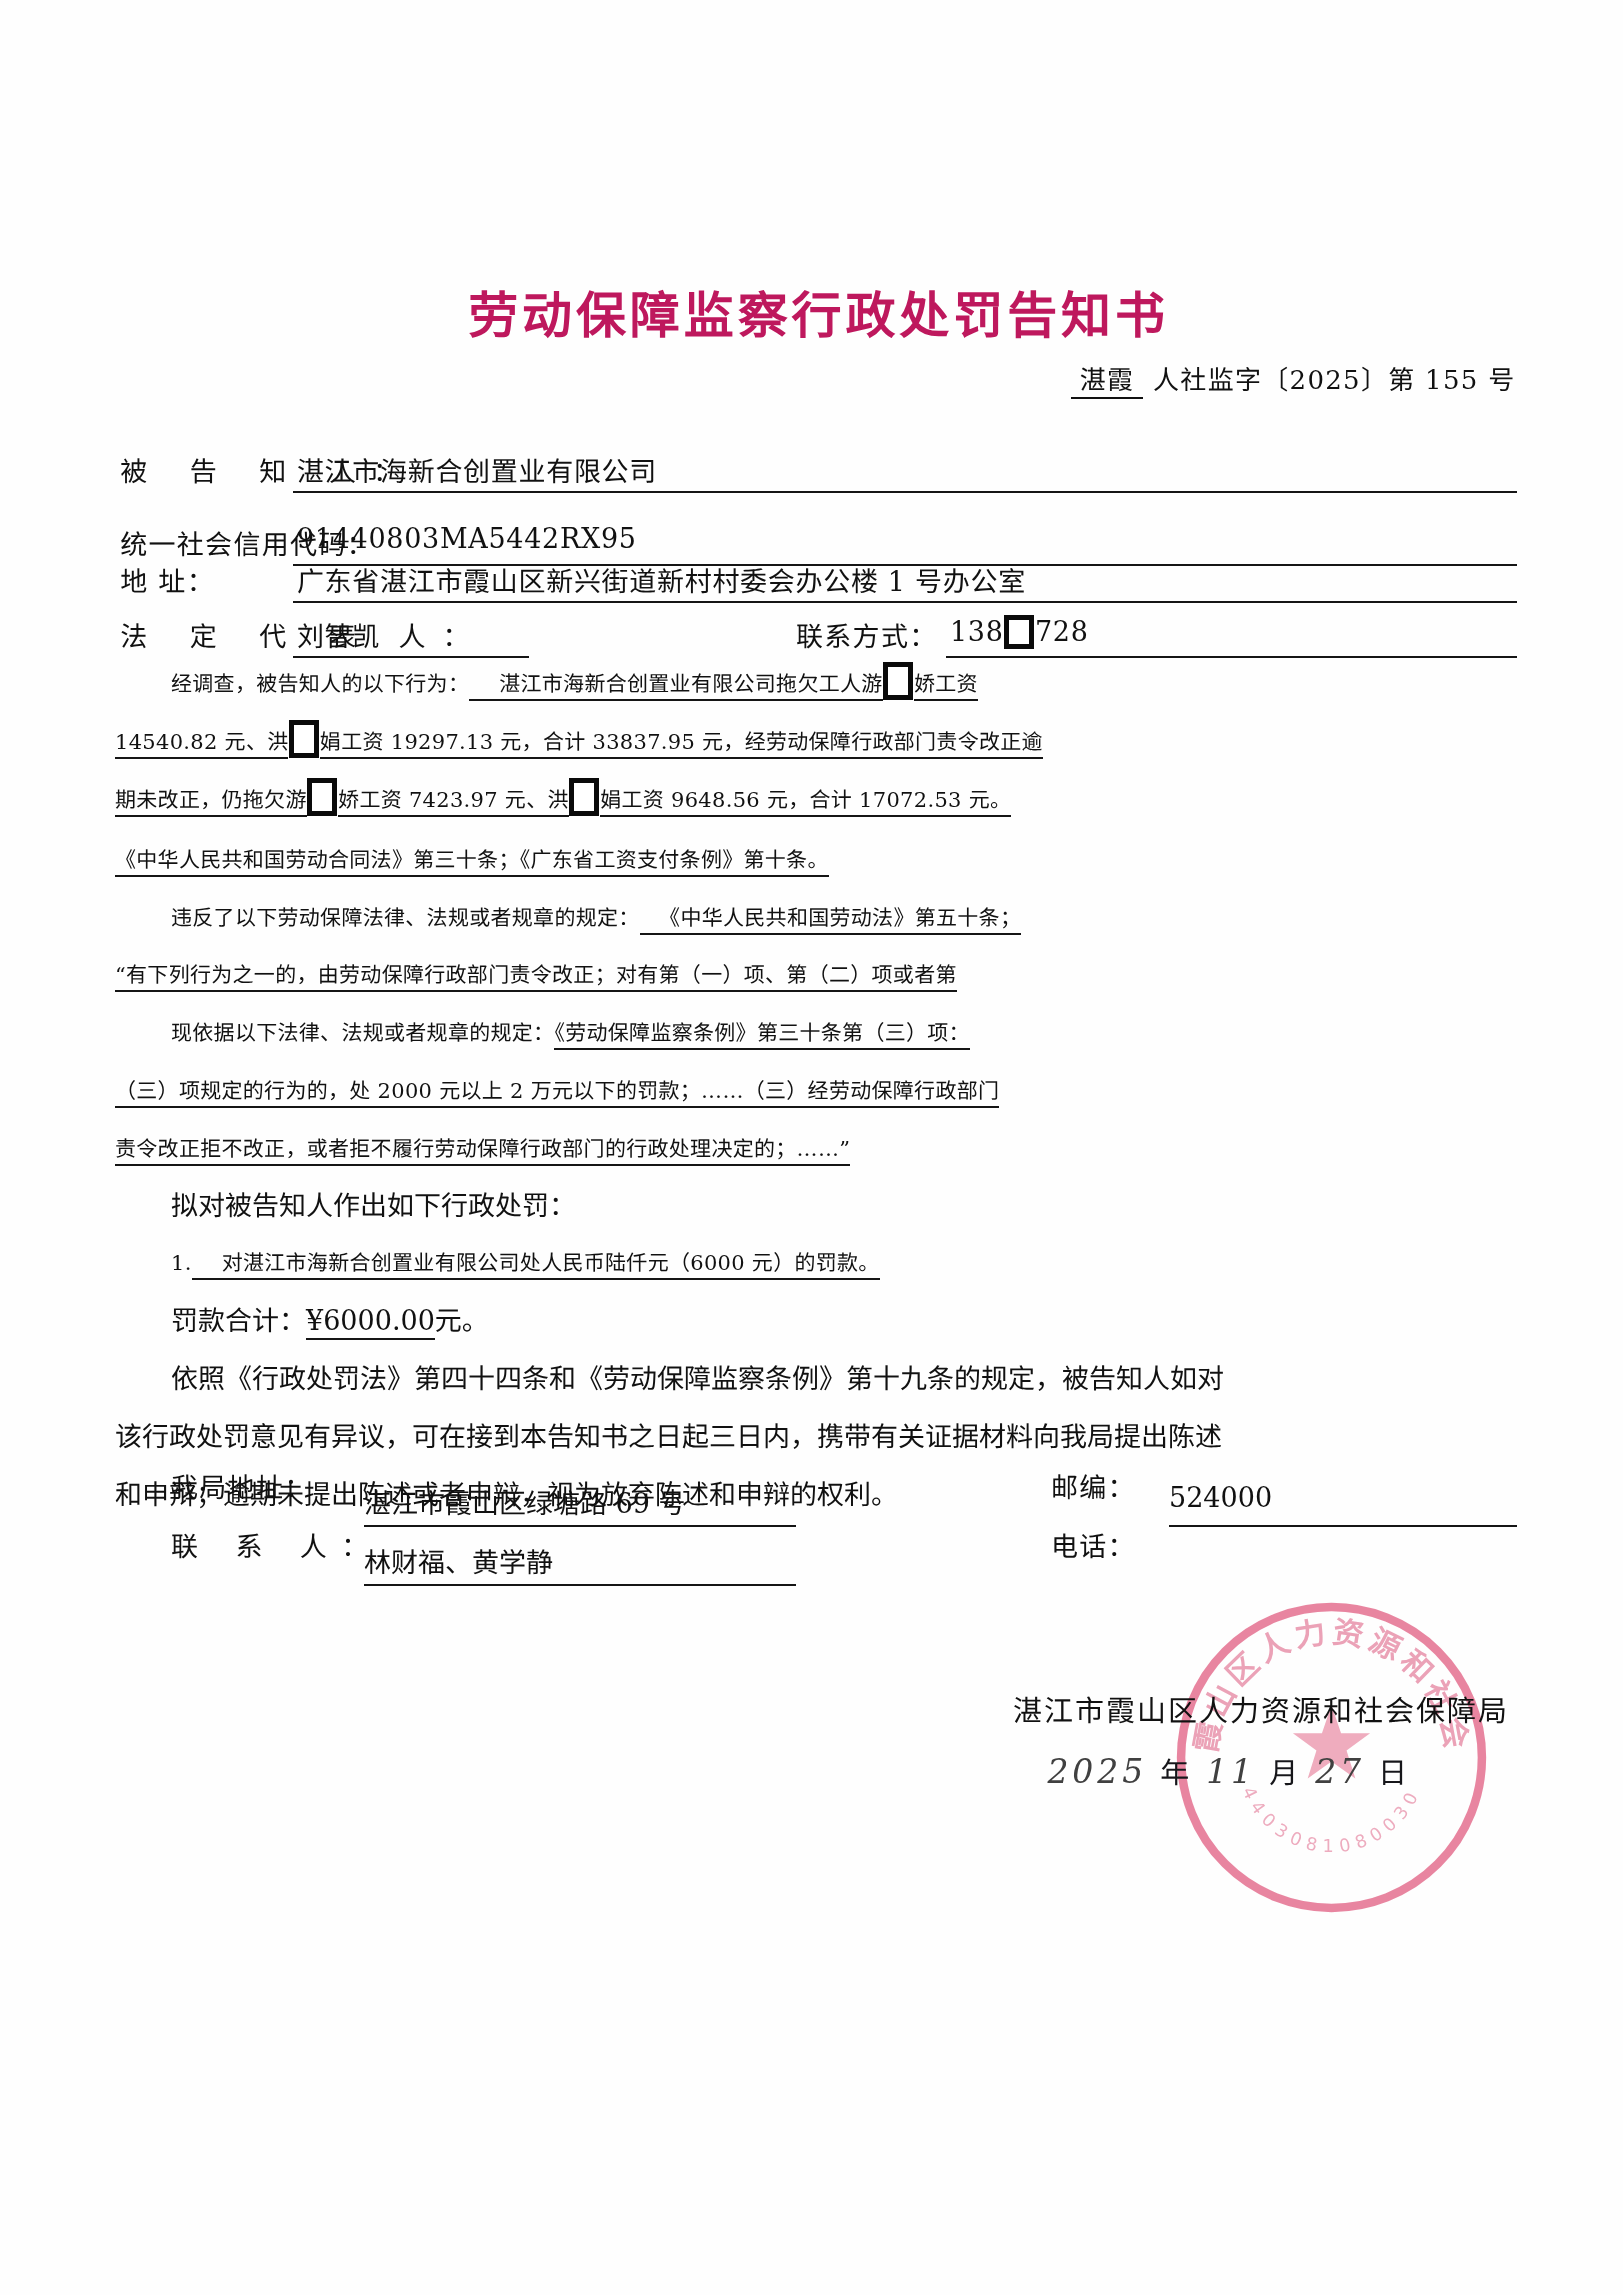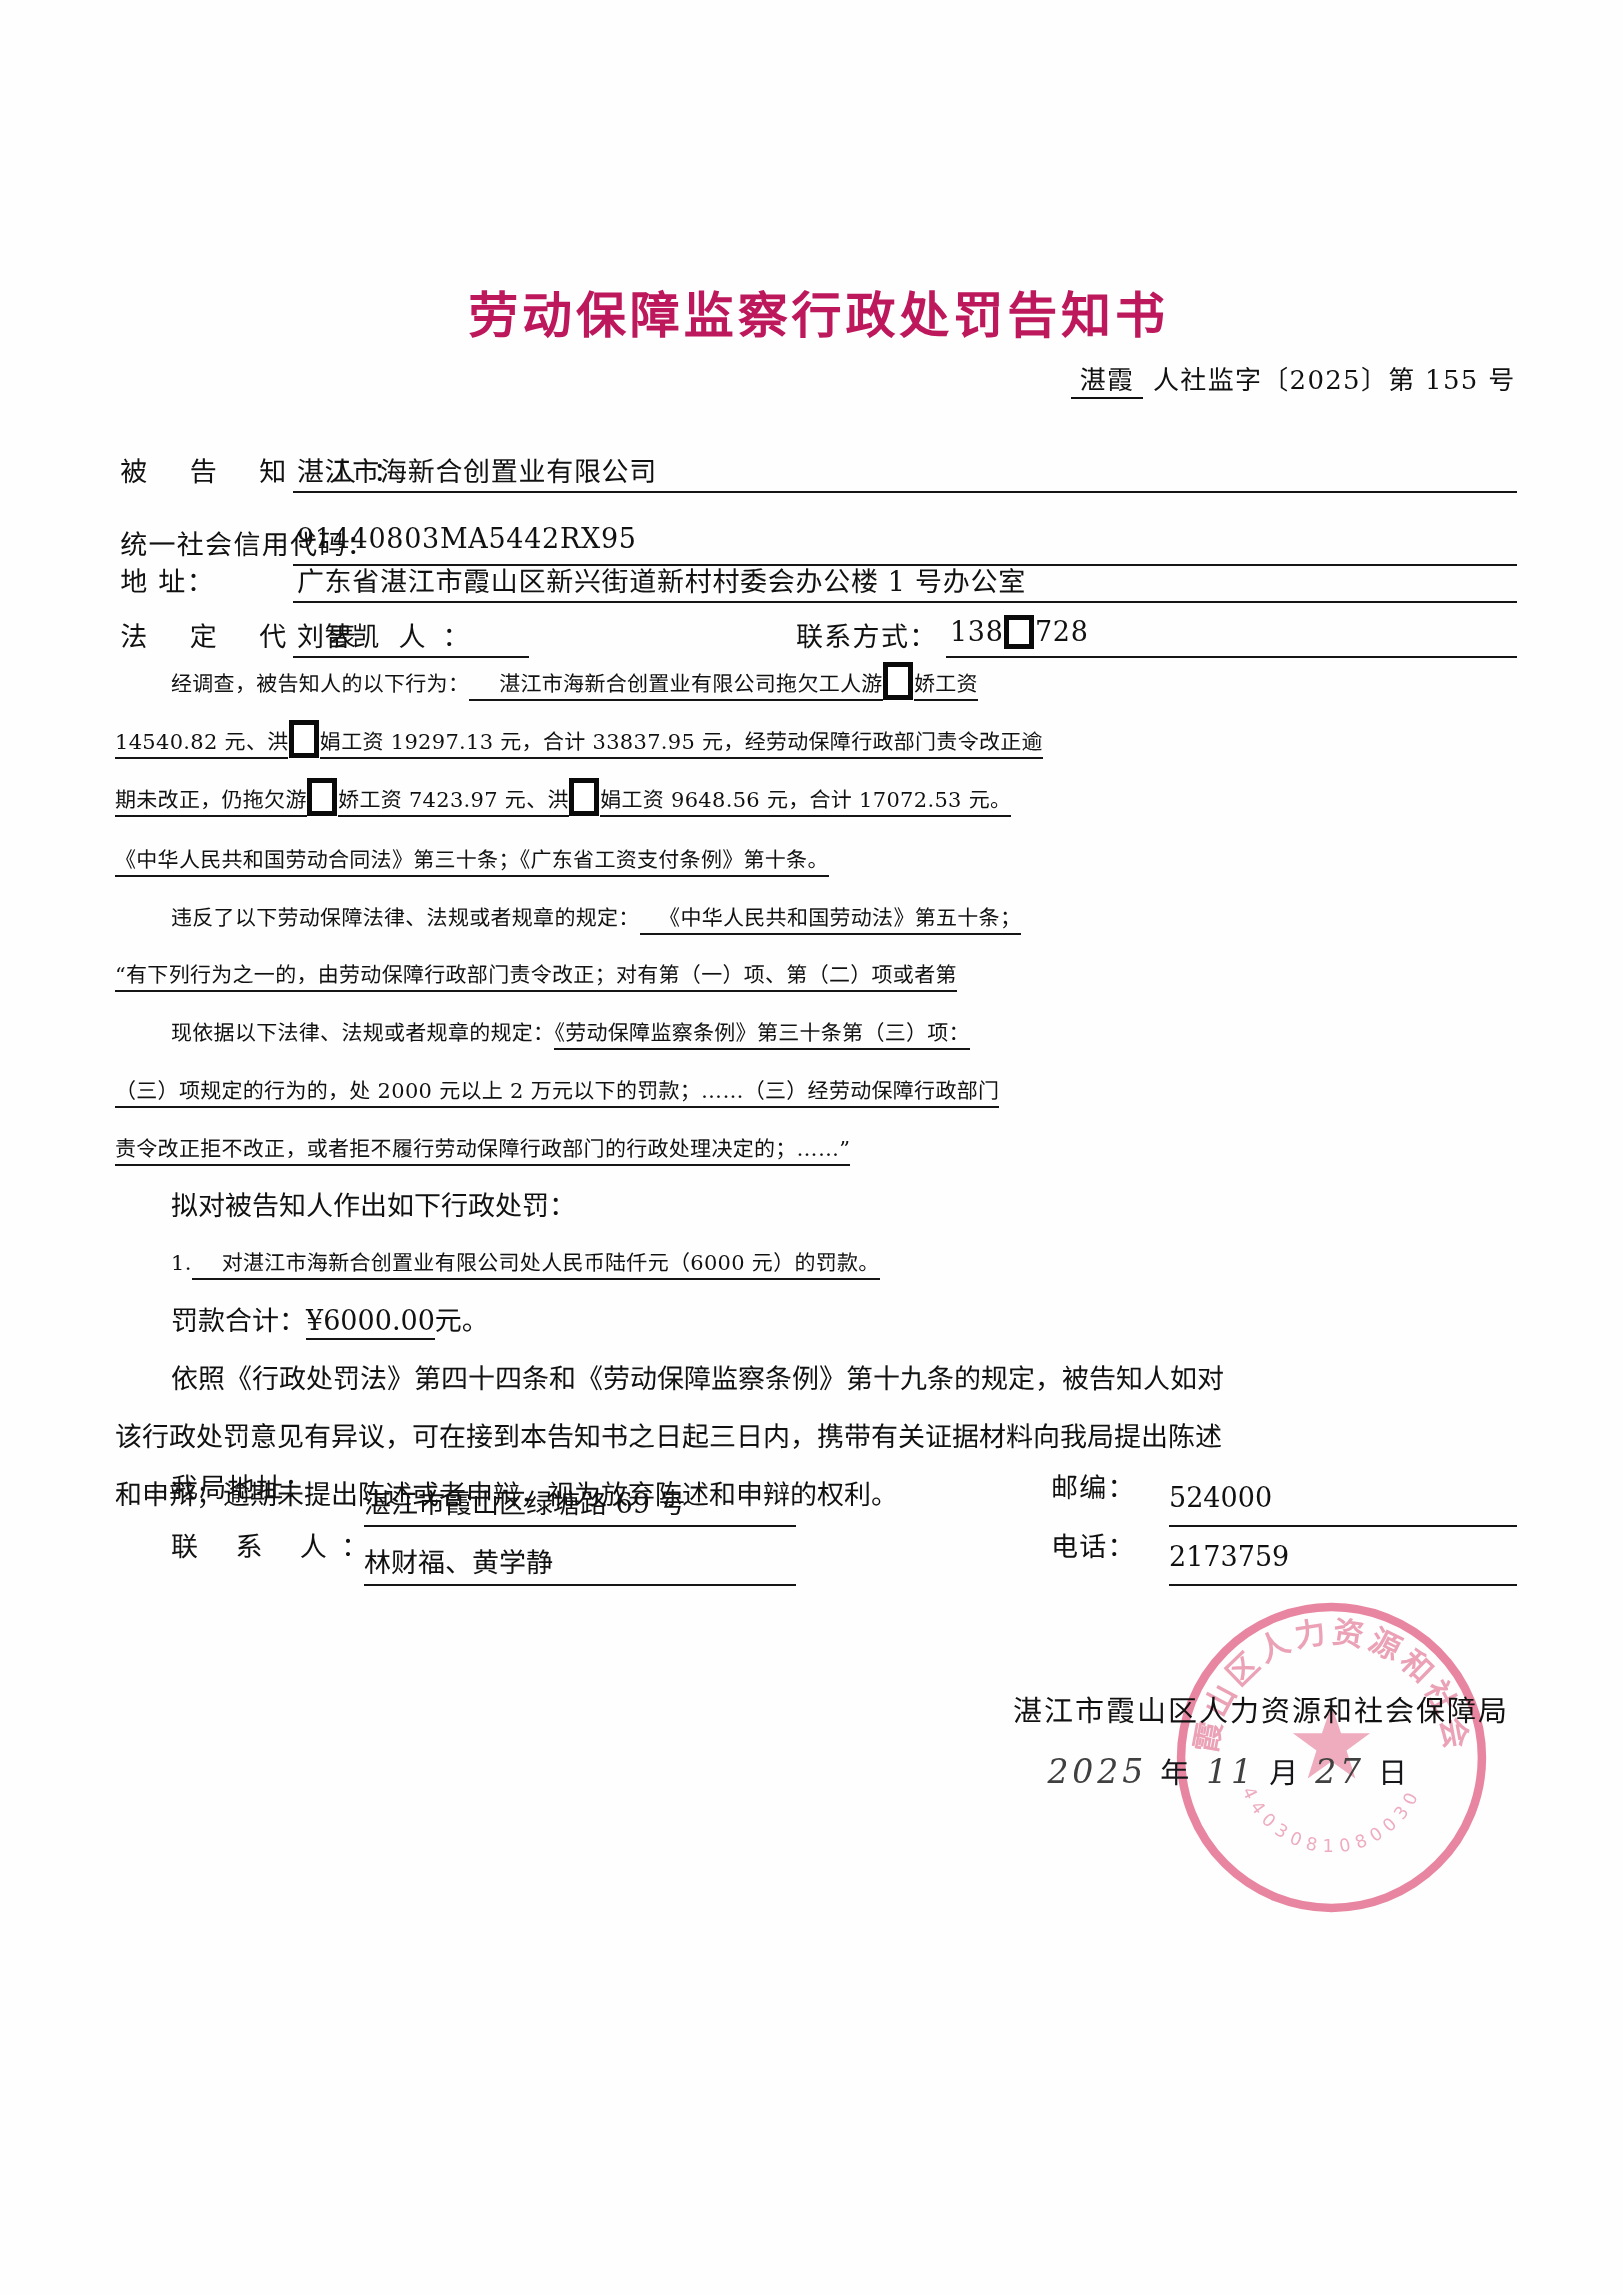--- a/index.html
+++ b/index.html
@@ -290,21 +290,20 @@
     <span class="c-label" style="left:56px;">我局地址：</span>
     <span class="c-value" style="left:249px; width:432px;">湛江市霞山区绿塘路 69 号</span>
     <span class="c-label" style="left:936px;">邮编：</span>
     <span class="c-value" style="left:1054px; width:348px;">524000</span>
   </div>
 
   <div class="contact-row" style="top:1525px;">
     <span class="c-label wide" style="left:56px;">联 系 人：</span>
     <span class="c-value" style="left:249px; width:432px;">林财福、黄学静</span>
     <span class="c-label" style="left:936px;">电话：</span>
-    <span class="c-value" style="left:1054px; width:348px;">2173759</span>
   </div>
 
   <div class="seal">
     <svg width="327" height="327" viewBox="0 0 500 500" xmlns="http://www.w3.org/2000/svg">
       <defs>
         <path id="sealArcTop" d="M 75 250 A 175 175 0 0 1 425 250"></path>
         <path id="sealArcBot" d="M 105 250 A 145 145 0 0 0 395 250"></path>
       </defs>
       <circle cx="250" cy="250" r="230" fill="none" stroke="#e4708f" stroke-width="13" opacity="0.85"></circle>
       <g opacity="0.62" fill="#e06a8c" font-family="'DejaVu Sans','Liberation Sans',sans-serif" font-size="47" font-weight="bold" letter-spacing="7">

